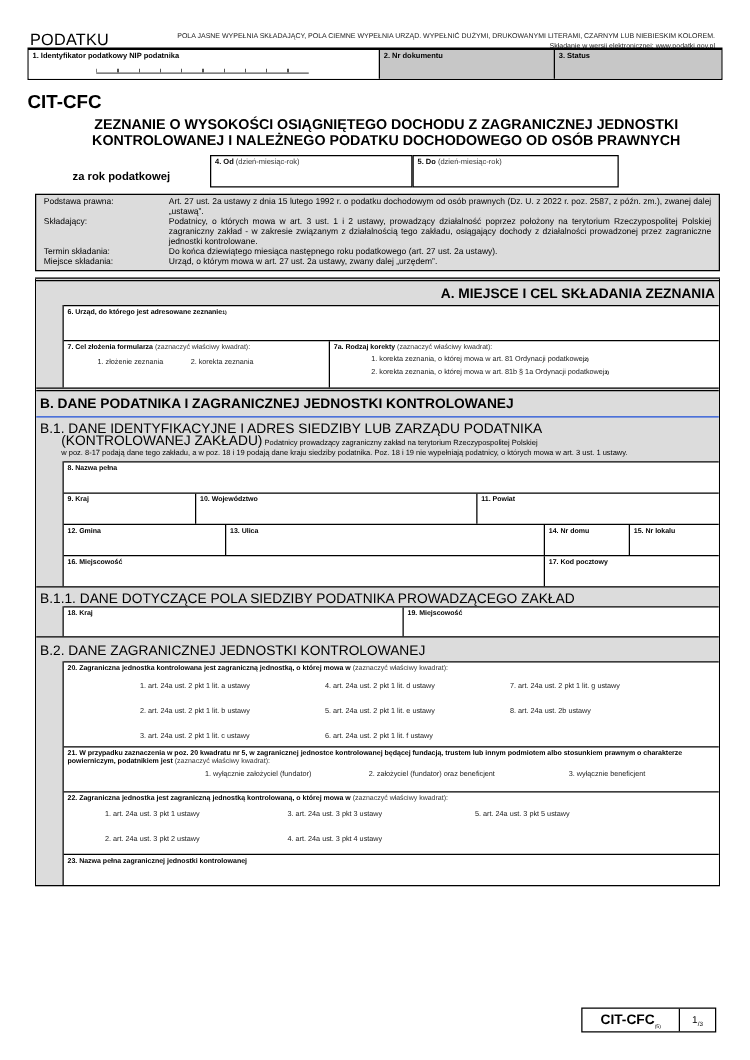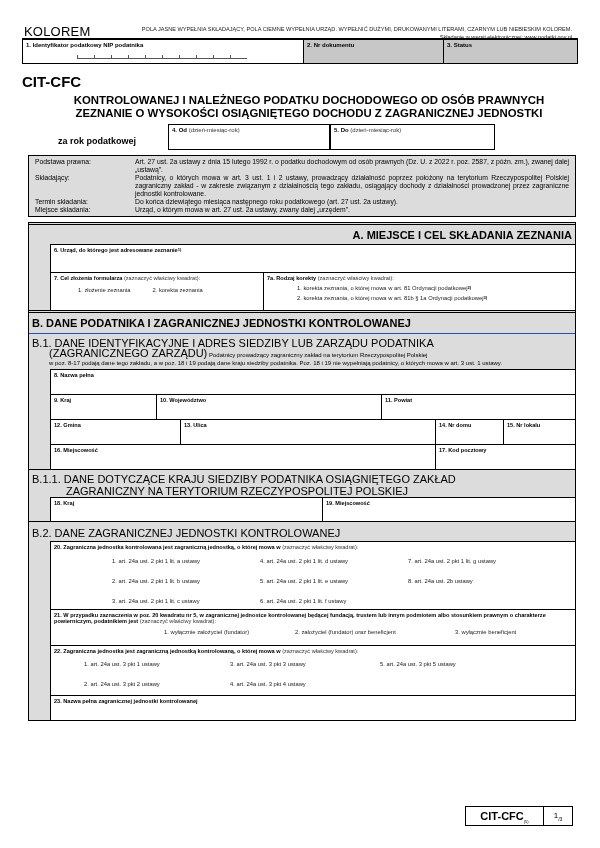--- a/index.html
+++ b/index.html
@@ -67,43 +67,43 @@
   
   .footer { left: 465px; top: 806px; height: 20px; display: flex; border: 1px solid #000; }
   .footer .code { width: 78px; font-size: 11px; font-weight: bold; text-align: center; line-height: 18px; border-right: 1px solid #000; }
   .footer .code sub { font-size: 4px; font-weight: normal; }
   .footer .page { width: 28px; font-size: 8px; text-align: center; line-height: 18px; }
   .footer .page sub { font-size: 5px; }
 </style>
 </head>
 <body>
 
-<div class="abs poltax">KOLOREM</div>
+<div class="abs poltax">PODATKU</div>
 <div class="abs instr">
   <div>POLA JASNE WYPEŁNIA SKŁADAJĄCY, POLA CIEMNE WYPEŁNIA URZĄD. WYPEŁNIĆ DUŻYMI, DRUKOWANYMI LITERAMI, CZARNYM LUB NIEBIESKIM KOLOREM.</div>
   <div class="web">Składanie w wersji elektronicznej: www.podatki.gov.pl</div>
 </div>
 
 <div class="abs toprow">
   <div class="cell c1">
     <span>1. Identyfikator podatkowy NIP podatnika</span>
     <div class="nip-ticks"></div>
   </div>
   <div class="cell c2">
     <span>2. Nr dokumentu</span>
   </div>
   <div class="cell c3">
     <span>3. Status</span>
   </div>
 </div>
 
 <div class="abs formcode">CIT-CFC</div>
 <div class="abs title">
+  <div>ZEZNANIE O WYSOKOŚCI OSIĄGNIĘTEGO DOCHODU Z ZAGRANICZNEJ JEDNOSTKI</div>
   <div>KONTROLOWANEJ I NALEŻNEGO PODATKU DOCHODOWEGO OD OSÓB PRAWNYCH</div>
-  <div>ZEZNANIE O WYSOKOŚCI OSIĄGNIĘTEGO DOCHODU Z ZAGRANICZNEJ JEDNOSTKI</div>
 </div>
 
 <div class="abs period">
   <div class="period-label">za rok podatkowej</div>
   <div class="period-box pb4">
     <b>4. Od</b>
     <span class="hint">(dzień-miesiąc-rok)</span>
   </div>
   <div class="period-box pb5">
     <b>5. Do</b>
@@ -156,21 +156,21 @@
       </div>
     </div>
   </div>
 
   <div class="double-sep"></div>
   <div class="sec-b-h">B. DANE PODATNIKA I ZAGRANICZNEJ JEDNOSTKI KONTROLOWANEJ</div>
 
   <div style="border-top:1px solid #1d4ed8;">
     <div class="sec-b1-h">B.1. DANE IDENTYFIKACYJNE I ADRES SIEDZIBY LUB ZARZĄDU PODATNIKA</div>
     <div class="sec-b1-desc">
-      <span class="first">(ZAGRANICZNEGO ZARZĄDU)</span>
+      <span class="first">(KONTROLOWANEJ ZAKŁADU)</span>
       <span>Podatnicy prowadzący zagraniczny zakład na terytorium Rzeczypospolitej Polskiej</span>
       <div>w poz. 8-17 podają dane tego zakładu, a w poz. 18 i 19 podają dane kraju siedziby podatnika. Poz. 18 i 19 nie wypełniają podatnicy, o których mowa w art. 3 ust. 1 ustawy.</div>
     </div>
     <div class="indent">
       <div class="field" style="height:25px;"><span>8. Nazwa pełna</span></div>
       <div class="row" style="height:25px;">
         <div class="field" style="width:106px;"><span>9. Kraj</span></div>
         <div class="field" style="width:225px;"><span>10. Województwo</span></div>
         <div class="field" style="flex:1;"><span>11. Powiat</span></div>
       </div>
@@ -182,22 +182,21 @@
       </div>
       <div class="row" style="height:25px;">
         <div class="field" style="width:385px;"><span>16. Miejscowość</span></div>
         <div class="field" style="flex:1;"><span>17. Kod pocztowy</span></div>
       </div>
     </div>
   </div>
 
   <div>
     <div class="sec-b11-h">
-      <div>B.1.1. DANE DOTYCZĄCE KRAJU SIEDZIBY PODATNIKA OSIĄGNIĘTEGO ZAKŁAD</div>
-      <div style="padding-left:34px;">ZAGRANICZNY NA TERYTORIUM RZECZYPOSPOLITEJ POLSKIEJ</div>
+      <div>B.1.1. DANE DOTYCZĄCE POLA SIEDZIBY PODATNIKA PROWADZĄCEGO ZAKŁAD</div>
     </div>
     <div class="indent">
       <div class="row" style="height:24px;">
         <div class="field" style="width:272px;"><span>18. Kraj</span></div>
         <div class="field" style="flex:1;"><span>19. Miejscowość</span></div>
       </div>
     </div>
   </div>
 
   <div>

